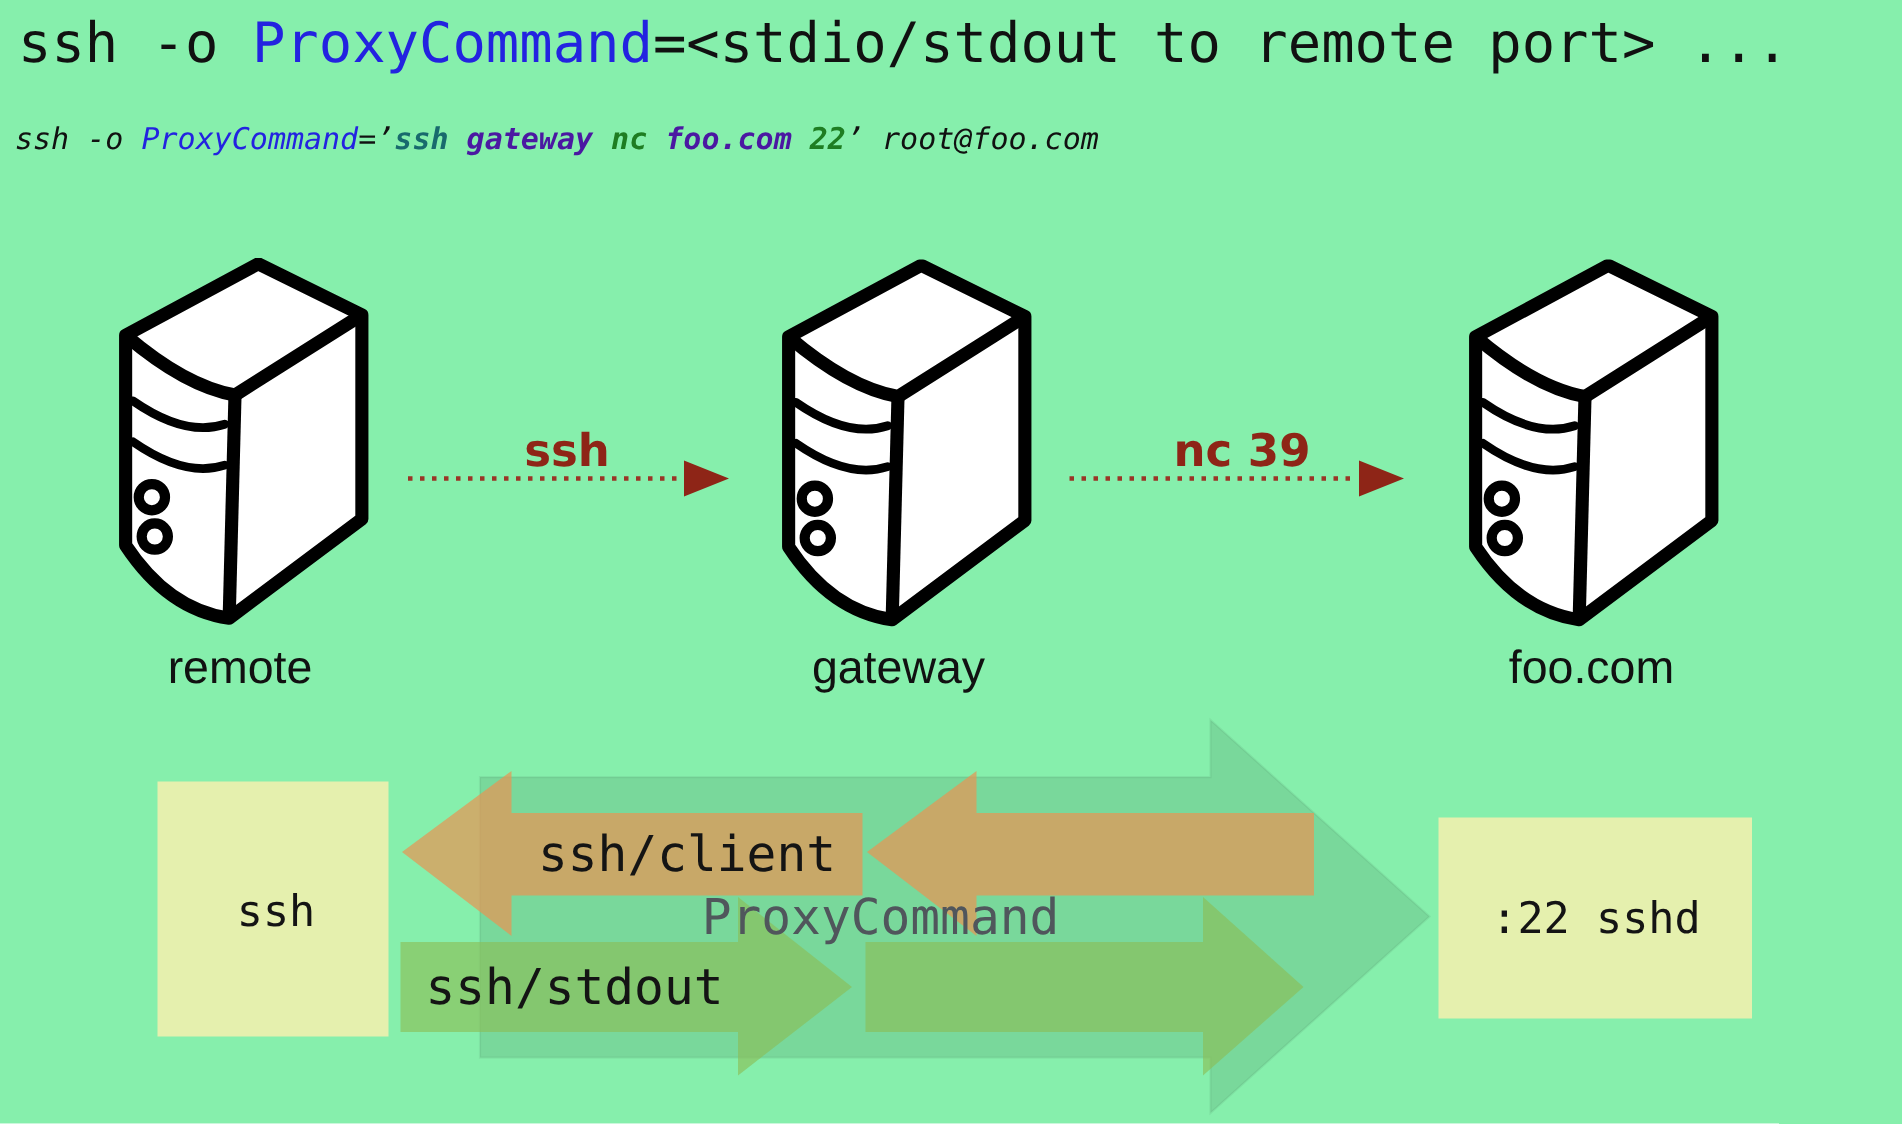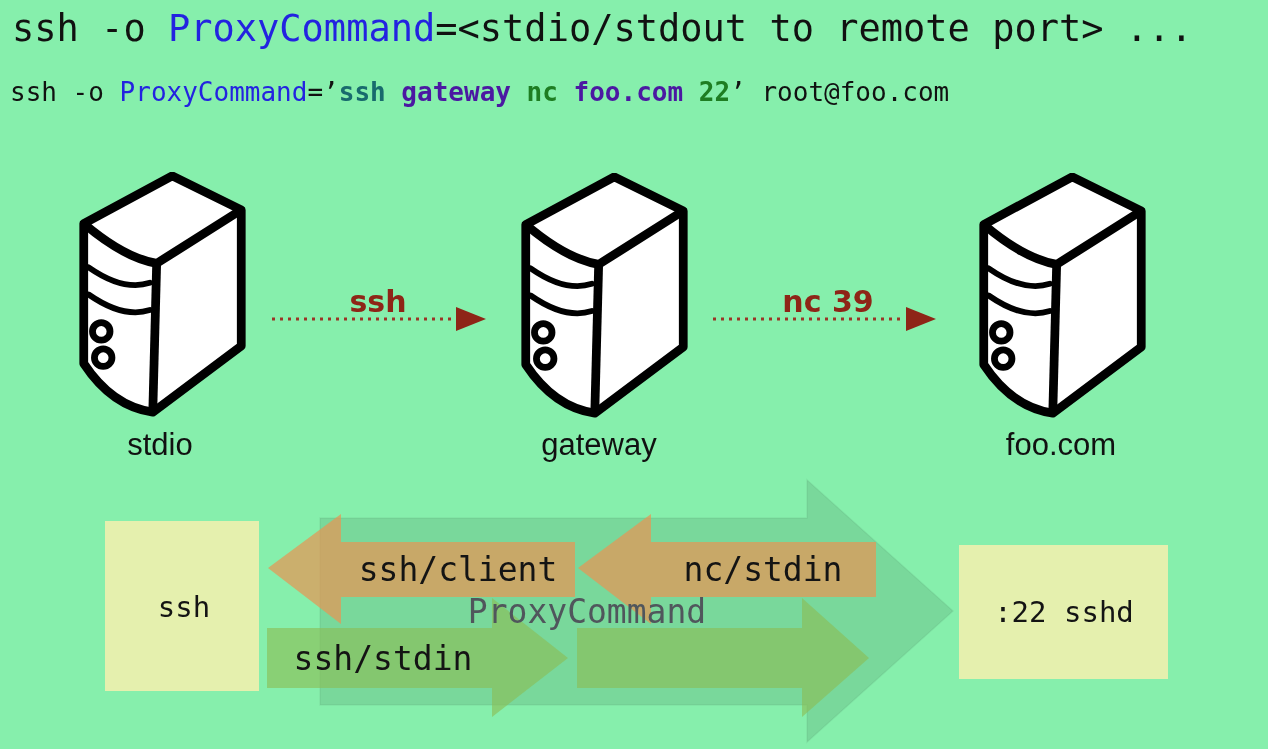--- a/index.html
+++ b/index.html
@@ -4,21 +4,21 @@
 <style>
   html,body{margin:0;padding:0;background:#fff;}
   #stage{position:relative;width:1268px;height:749px;background:#86efac;overflow:hidden;
          font-family:"DejaVu Sans Mono",monospace;}
   .abs{position:absolute;}
   .mono{font-family:"DejaVu Sans Mono",monospace;}
   .sans{font-family:"Liberation Sans",sans-serif;}
 
   
   #title-line{left:12px;top:8px;font-size:37px;line-height:42px;white-space:pre;color:#111;}
-  #command-line{left:10px;top:74px;font-size:26px;line-height:36px;white-space:pre;color:#111;}
+  #command-line{left:10px;top:74px;font-size:20px;line-height:36px;white-space:pre;color:#111;font-style:italic;}
   .c-blue{color:#2323e0;}
   .c-teal{color:#186a6d;font-weight:bold;}
   .c-purple{color:#4b18a2;font-weight:bold;}
   .c-green{color:#1e7d22;font-weight:bold;}
 
   
   .server-label{font-size:31px;color:#111;transform:translate(-50%,0);white-space:pre;}
 
   
   .conn-label{font-family:"DejaVu Sans",sans-serif;font-weight:bold;font-size:30px;color:#8e2517;
@@ -64,21 +64,21 @@
   <svg class="abs" style="left:975px;top:173px;" width="175" height="245" viewBox="0 0 180 252">
     <path d="M100,4 L171,39 L171,179 L80,247 Q38,241 9,197 L9,53 Z" fill="#fff" stroke="#000" stroke-width="9" stroke-linejoin="round"></path>
     <path d="M9,53 Q50,88 84,94 L171,39" fill="none" stroke="#000" stroke-width="9" stroke-linejoin="round"></path>
     <path d="M84,94 L80,247" fill="none" stroke="#000" stroke-width="9"></path>
     <path d="M14,98 Q50,123 77,114" stroke-width="6" fill="none" stroke="#000" stroke-linecap="round"></path>
     <path d="M14,126 Q50,151 77,142" stroke-width="6" fill="none" stroke="#000" stroke-linecap="round"></path>
     <circle cx="27" cy="164" r="9" fill="#fff" stroke="#000" stroke-width="7"></circle>
     <circle cx="29" cy="191" r="9" fill="#fff" stroke="#000" stroke-width="7"></circle>
   </svg>
 
-  <div class="abs sans server-label" style="left:160px;top:427px;">stdio</div>
+  <div class="abs sans server-label" style="left:160px;top:427px;">remote</div>
   <div class="abs sans server-label" style="left:599px;top:427px;">gateway</div>
   <div class="abs sans server-label" style="left:1061px;top:427px;">foo.com</div>
 
   <svg class="abs" style="left:0;top:0;" width="1268" height="749" viewBox="0 0 1268 749">
 
     <line x1="272" y1="319" x2="452" y2="319" stroke="#9a3526" stroke-width="3" stroke-dasharray="3 5"></line>
     <polygon points="456,307 486,319 456,331" fill="#8e2517"></polygon>
 
     <line x1="713" y1="319" x2="902" y2="319" stroke="#9a3526" stroke-width="3" stroke-dasharray="3 5"></line>
     <polygon points="906,307 936,319 906,331" fill="#8e2517"></polygon>
@@ -94,18 +94,17 @@
 
   <div class="abs conn-label" style="left:378px;top:301px;">ssh</div>
   <div class="abs conn-label" style="left:828px;top:301px;">nc 39</div>
 
   <div class="abs endpoint-box" id="left-box"></div>
   <div class="abs endpoint-box" id="right-box"></div>
   <div class="abs mono box-label" style="left:184px;top:607px;">ssh</div>
   <div class="abs mono box-label" style="left:1064px;top:612px;text-align:center;">:22 sshd</div>
 
   <div class="abs mono pipe-label" style="left:458px;top:569px;">ssh/client</div>
-  <div class="abs mono pipe-label" style="left:763px;top:569px;">nc/stdin</div>
-  <div class="abs mono pipe-label" style="left:383px;top:658px;">ssh/stdin</div>
+  <div class="abs mono pipe-label" style="left:383px;top:658px;">ssh/stdout</div>
 
   <div class="abs mono" id="proxy-label" style="left:587px;top:611px;">ProxyCommand</div>
 
 </div>
 
 </body></html>

